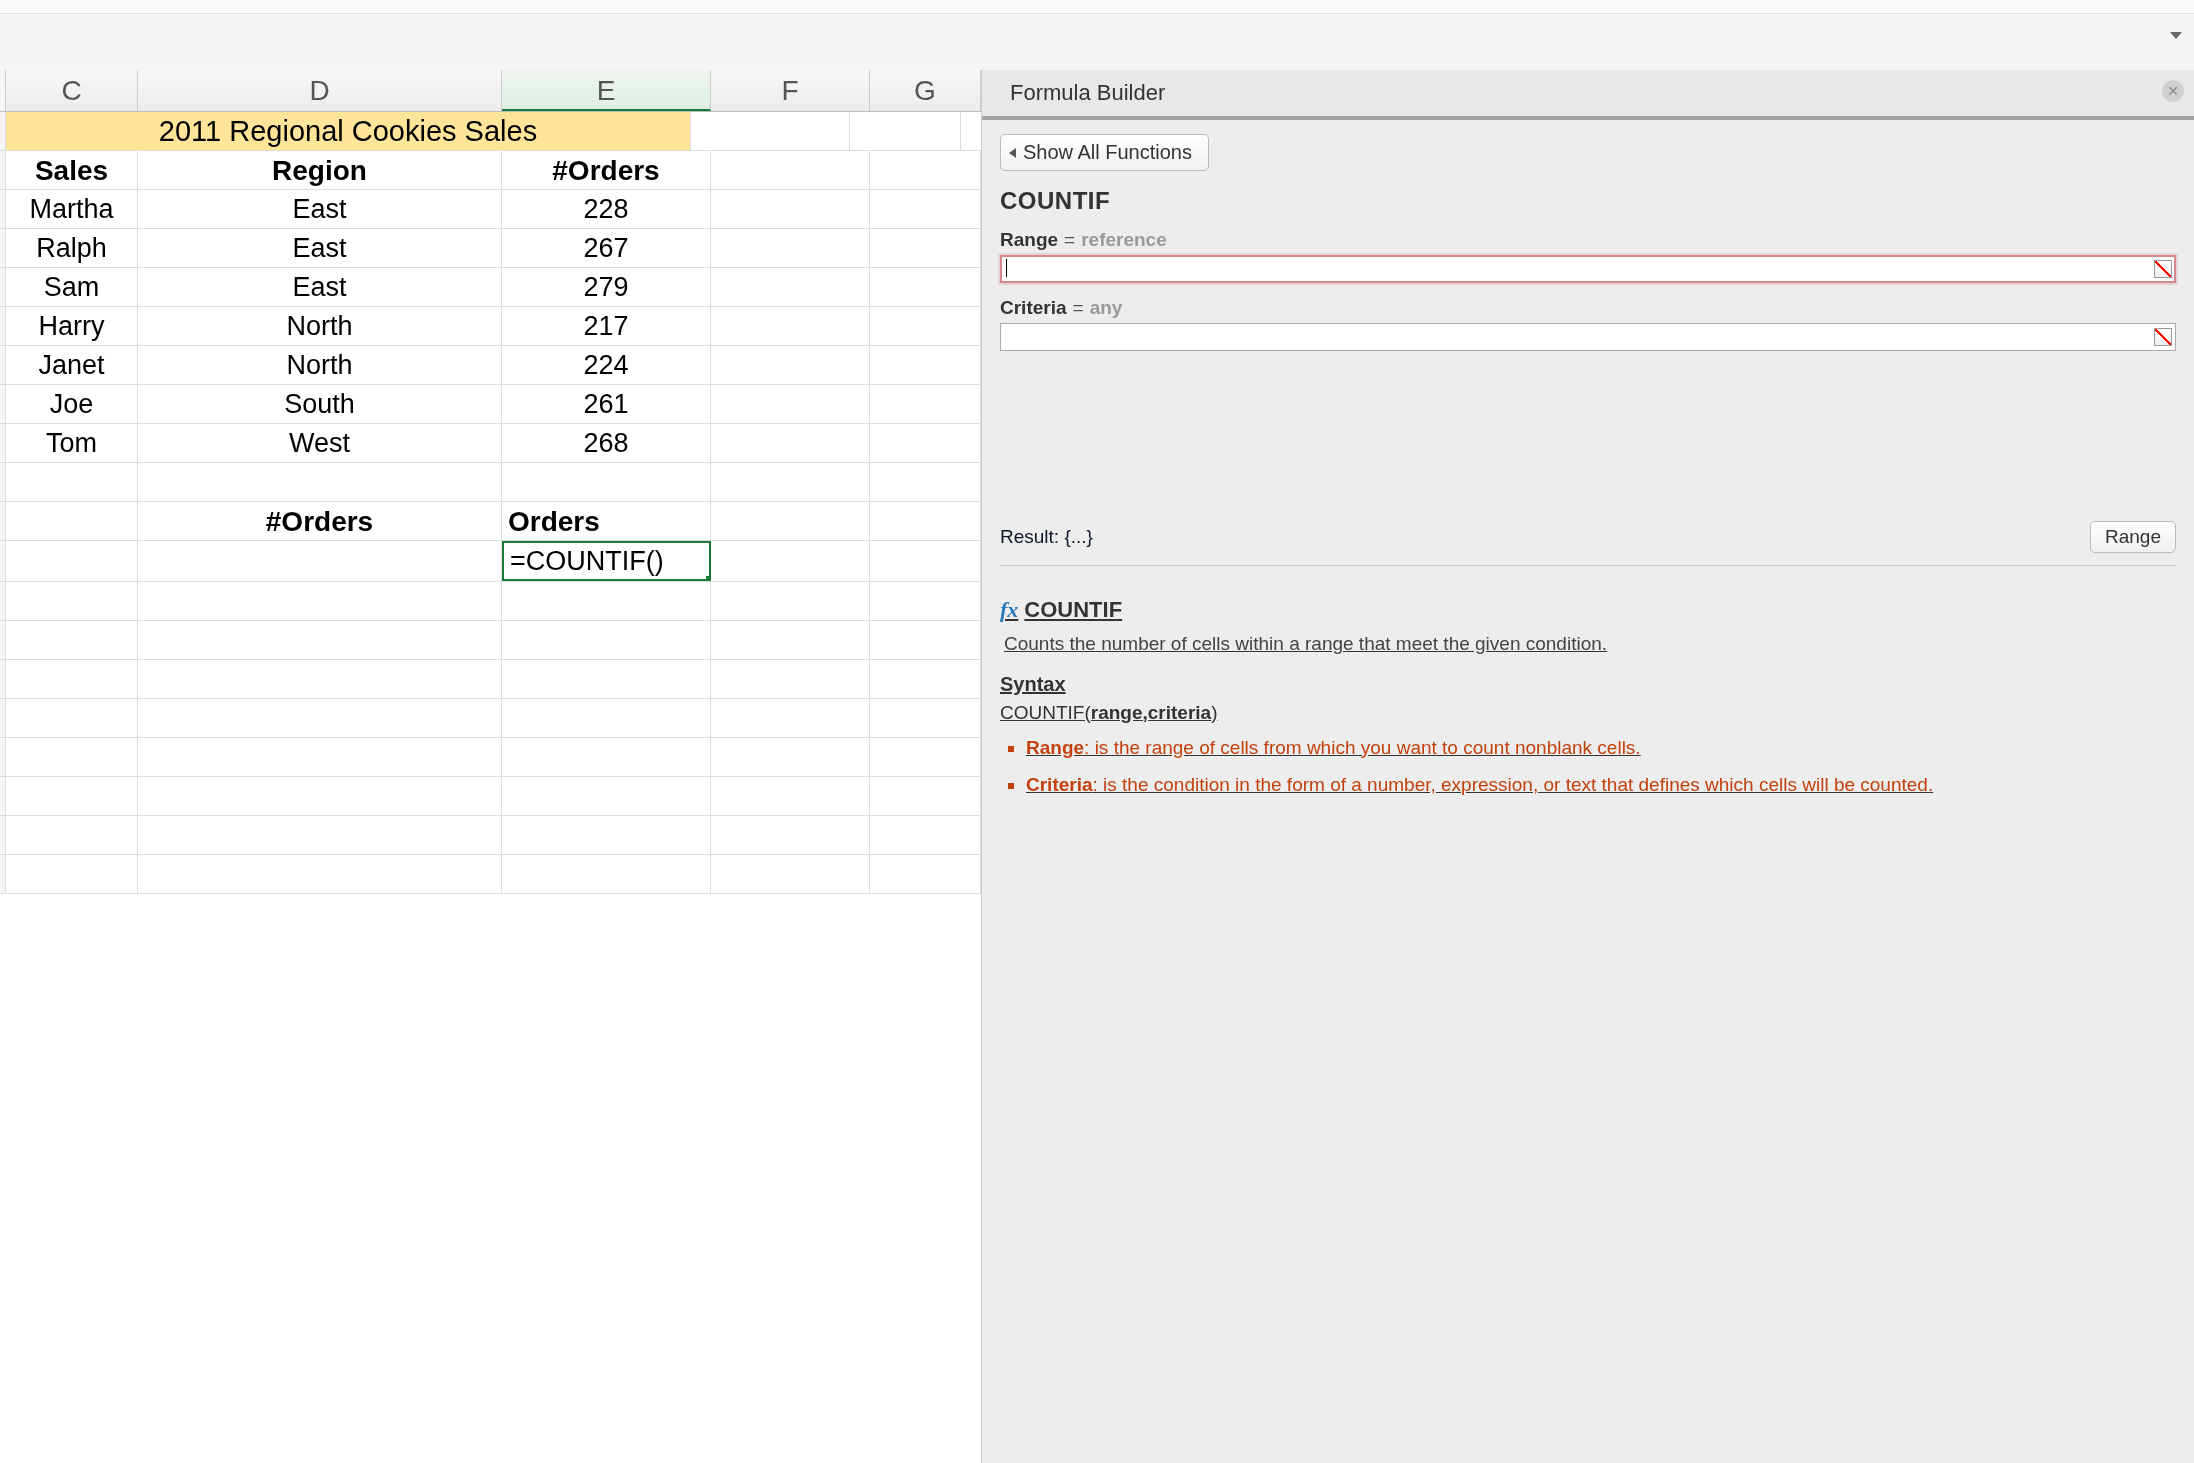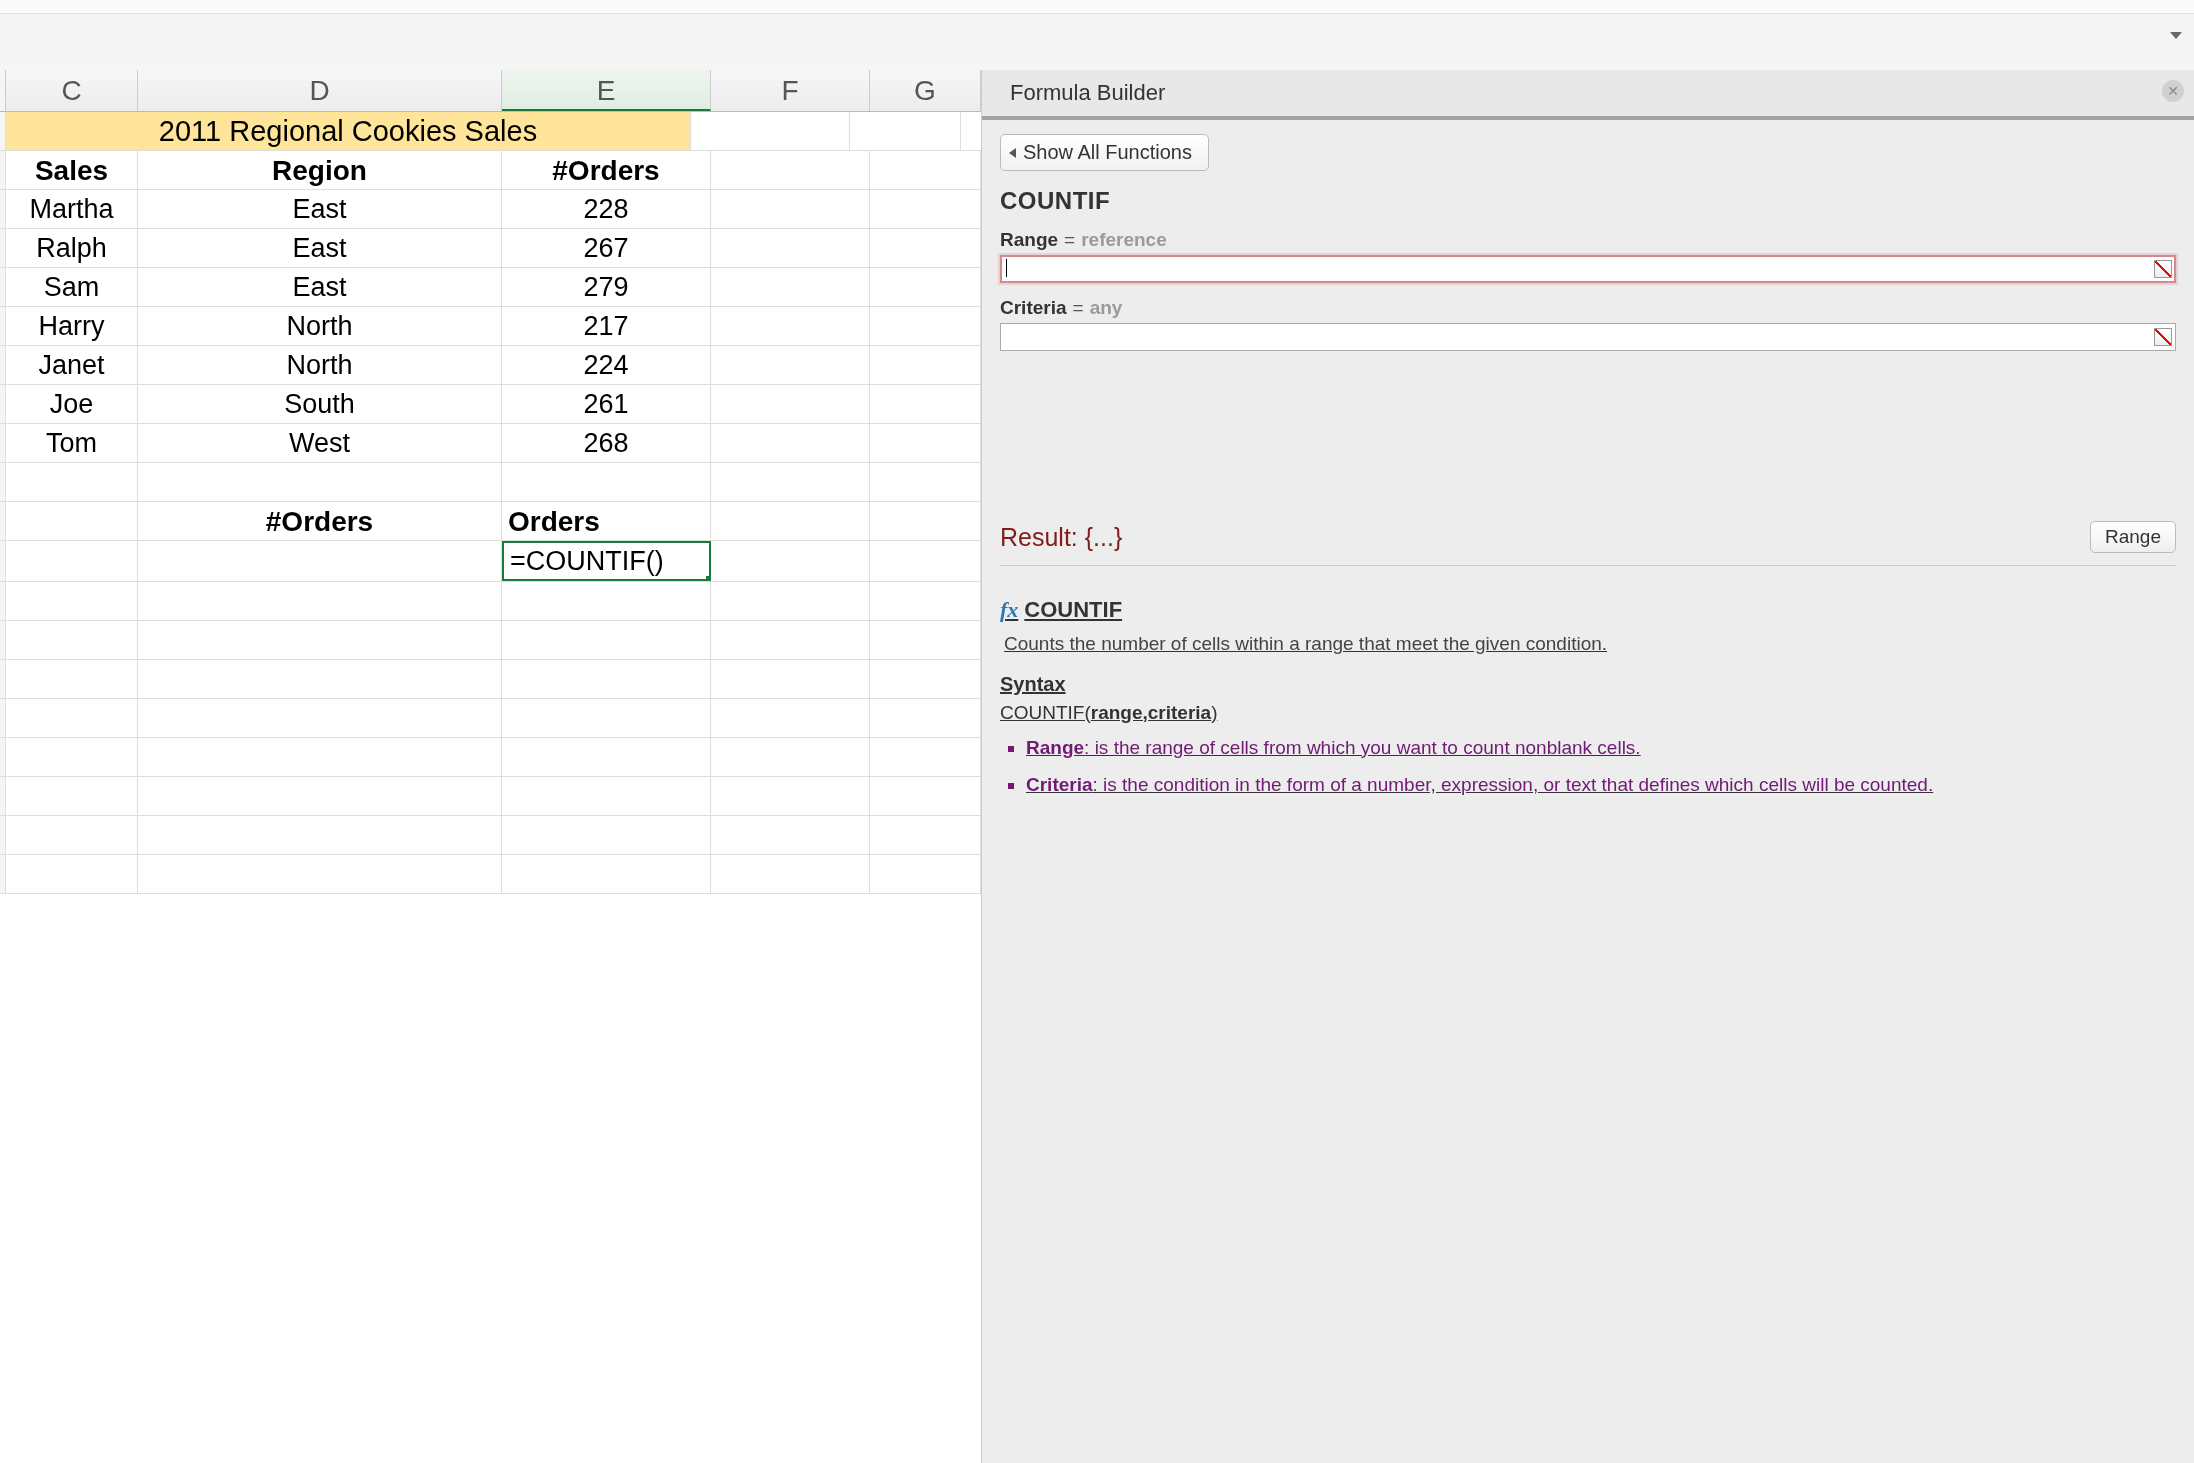--- a/index.html
+++ b/index.html
@@ -189,38 +189,38 @@
       border: 1px solid #999;
     }
     .result-bar {
       display: flex;
       justify-content: space-between;
       align-items: center;
       margin-top: 170px;
       padding-bottom: 12px;
       border-bottom: 1px solid #ccc;
     }
-    .result-txt { color: #7f1d1d; font-size: 25px; }
+    .result-txt { color: #0f172a; font-size: 19px; }
     .done-btn {
       background: linear-gradient(#fff,#efefef);
       border: 1px solid #bbb;
       border-radius: 5px;
       padding: 4px 14px;
       font-size: 19px;
       cursor: pointer;
     }
     .fx-block { margin-top: 31px; text-decoration: underline; }
     .fx-head { font-size: 22px; font-weight: 700; }
     .fx-italic { font-style: italic; color: #2b7ab8; margin-right: 6px; font-family: 'Times New Roman', serif;}
     .desc { font-size: 19px; color: #444; margin-top: 8px; line-height: 1.35; padding-left: 4px;}
     .syntax-h { font-weight: 700; font-size: 20px; margin-top: 16px;}
     .syntax-line { font-size: 19px; margin-top: 6px;}
     .syntax-line .bold { font-weight: 700;}
     ul.arg-list { list-style: square; padding-left: 26px; margin-top: 10px; }
-    ul.arg-list li { font-size: 19px; line-height: 1.45; margin-bottom: 10px; color:#701a75;}
+    ul.arg-list li { font-size: 19px; line-height: 1.45; margin-bottom: 10px; color:#c2410c;}
     ul.arg-list li .b { font-weight: 700; }
     .input-wrap { position: relative; }
     .cursor-bar {
       position: absolute;
       left: 6px; top: 4px;
       width: 1px; height: 18px;
       background: #000;
     }
   </style>
 </head>

